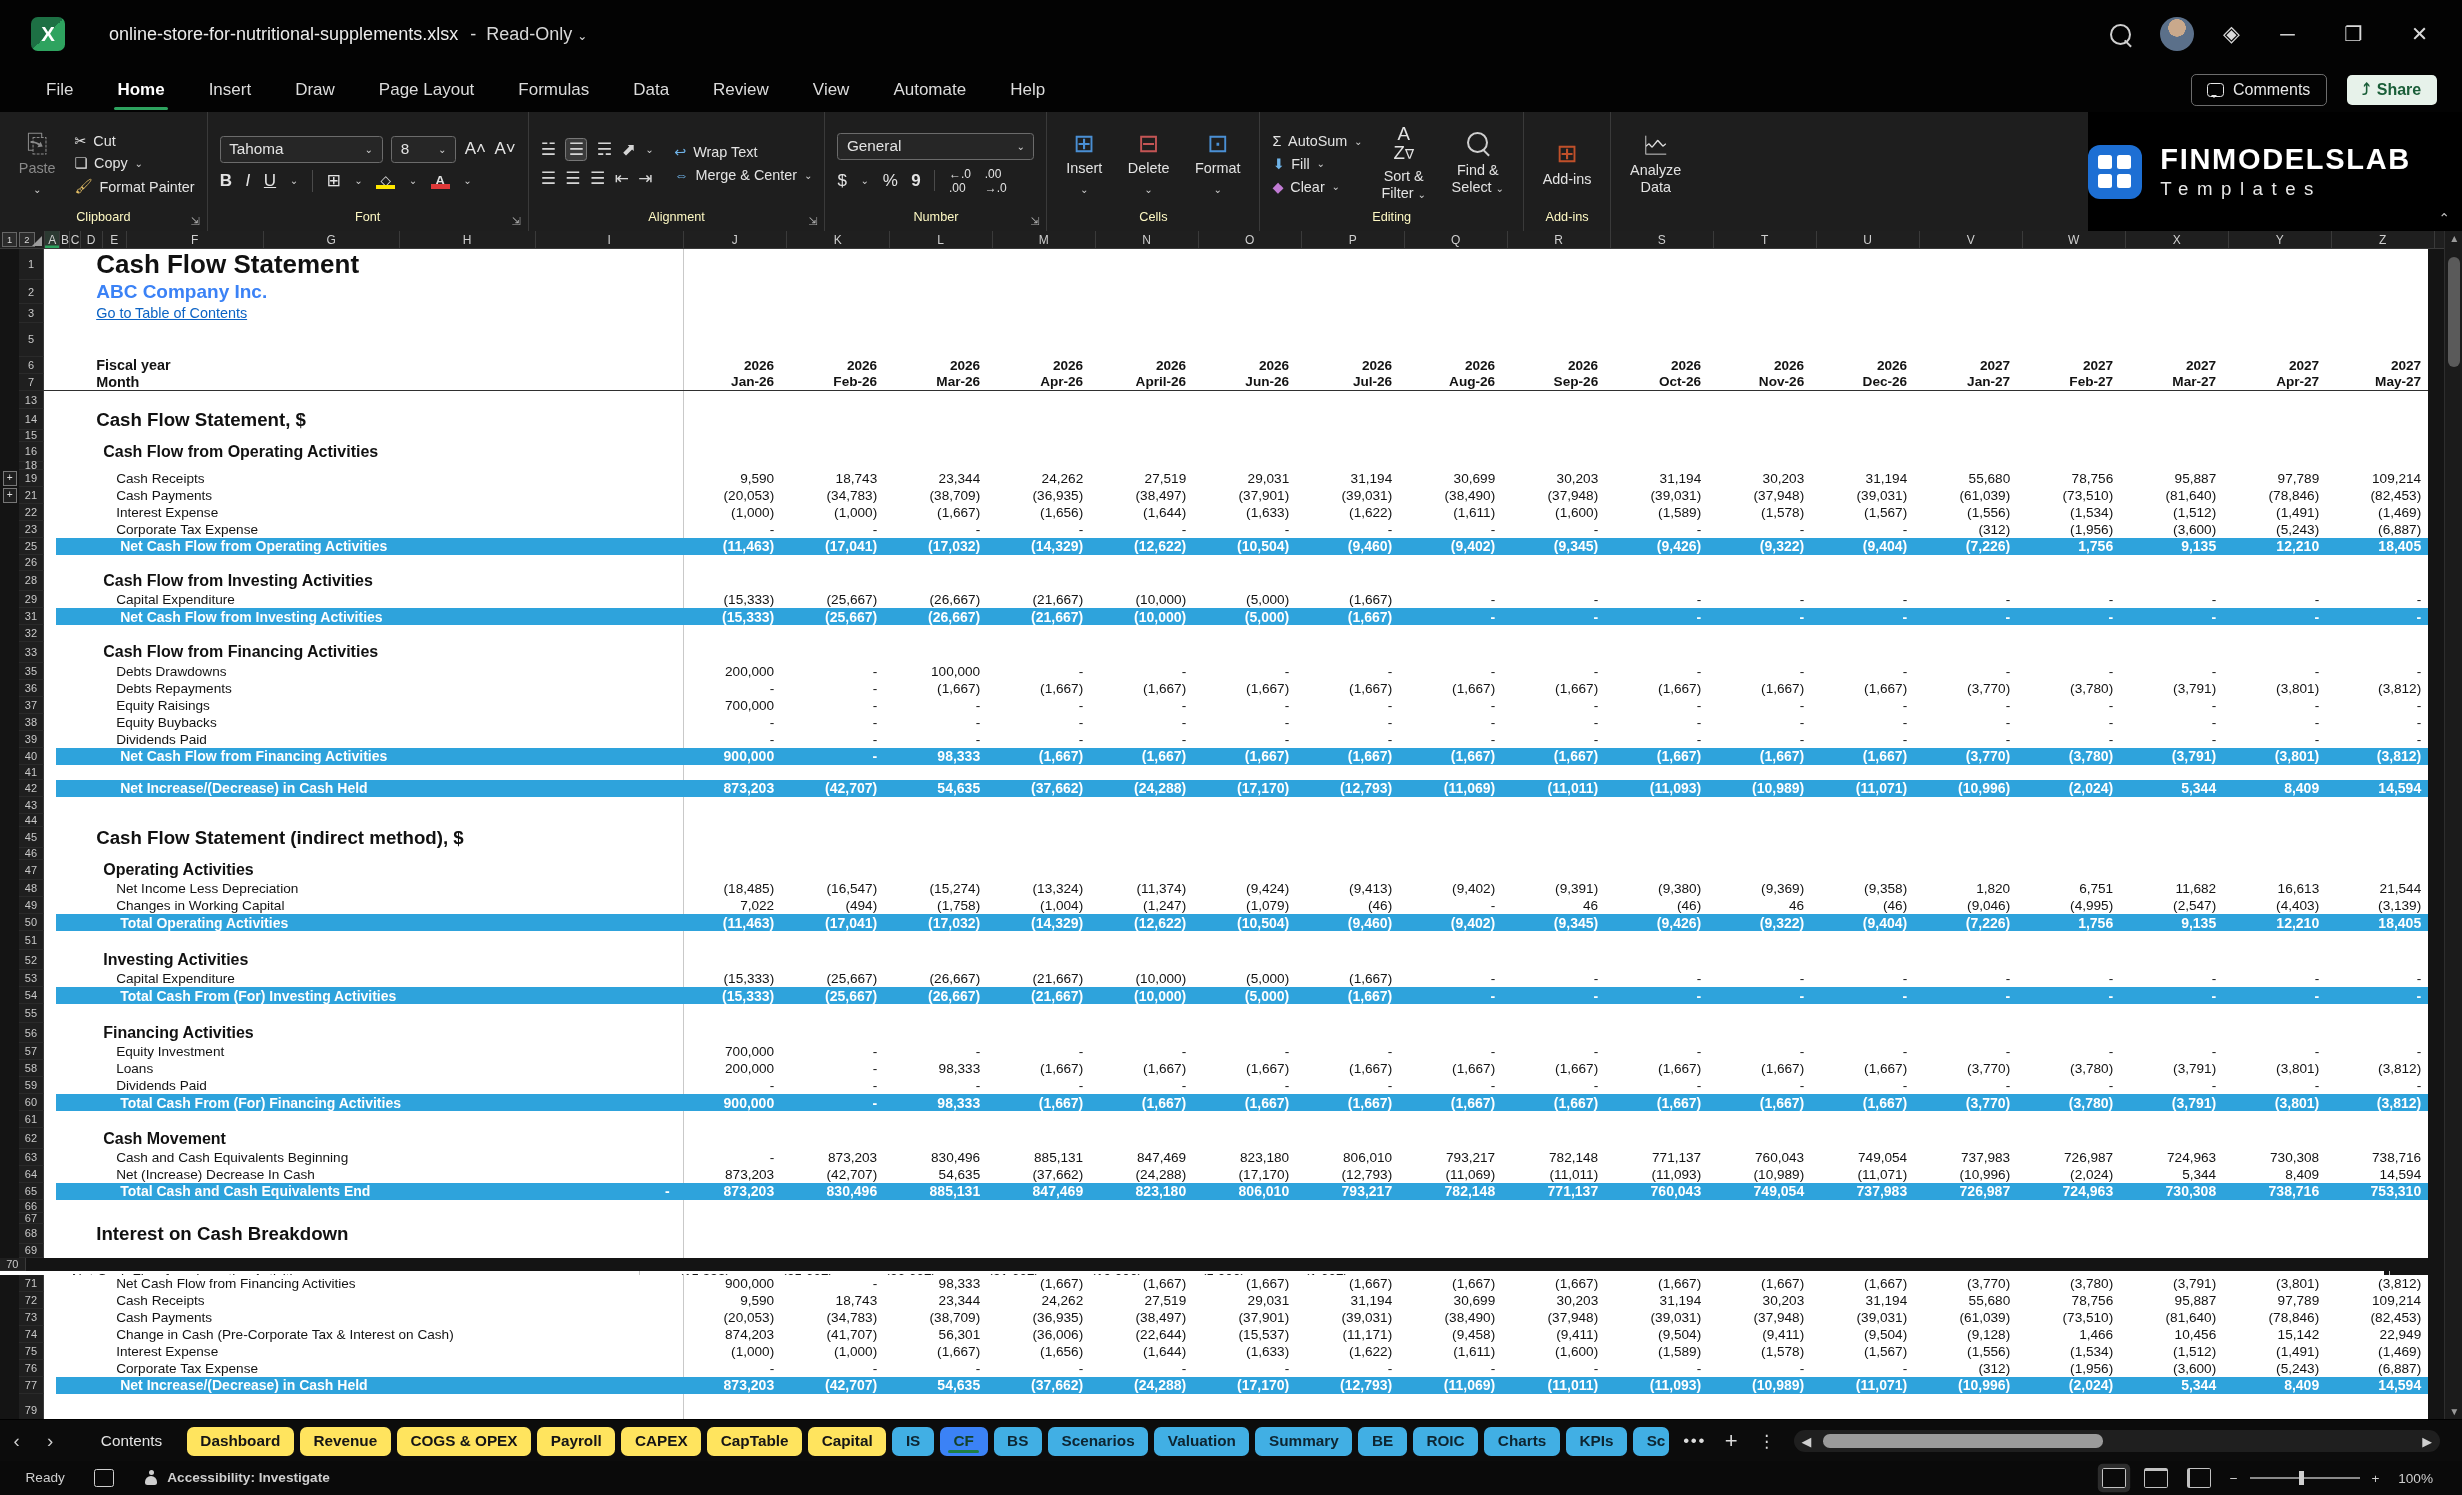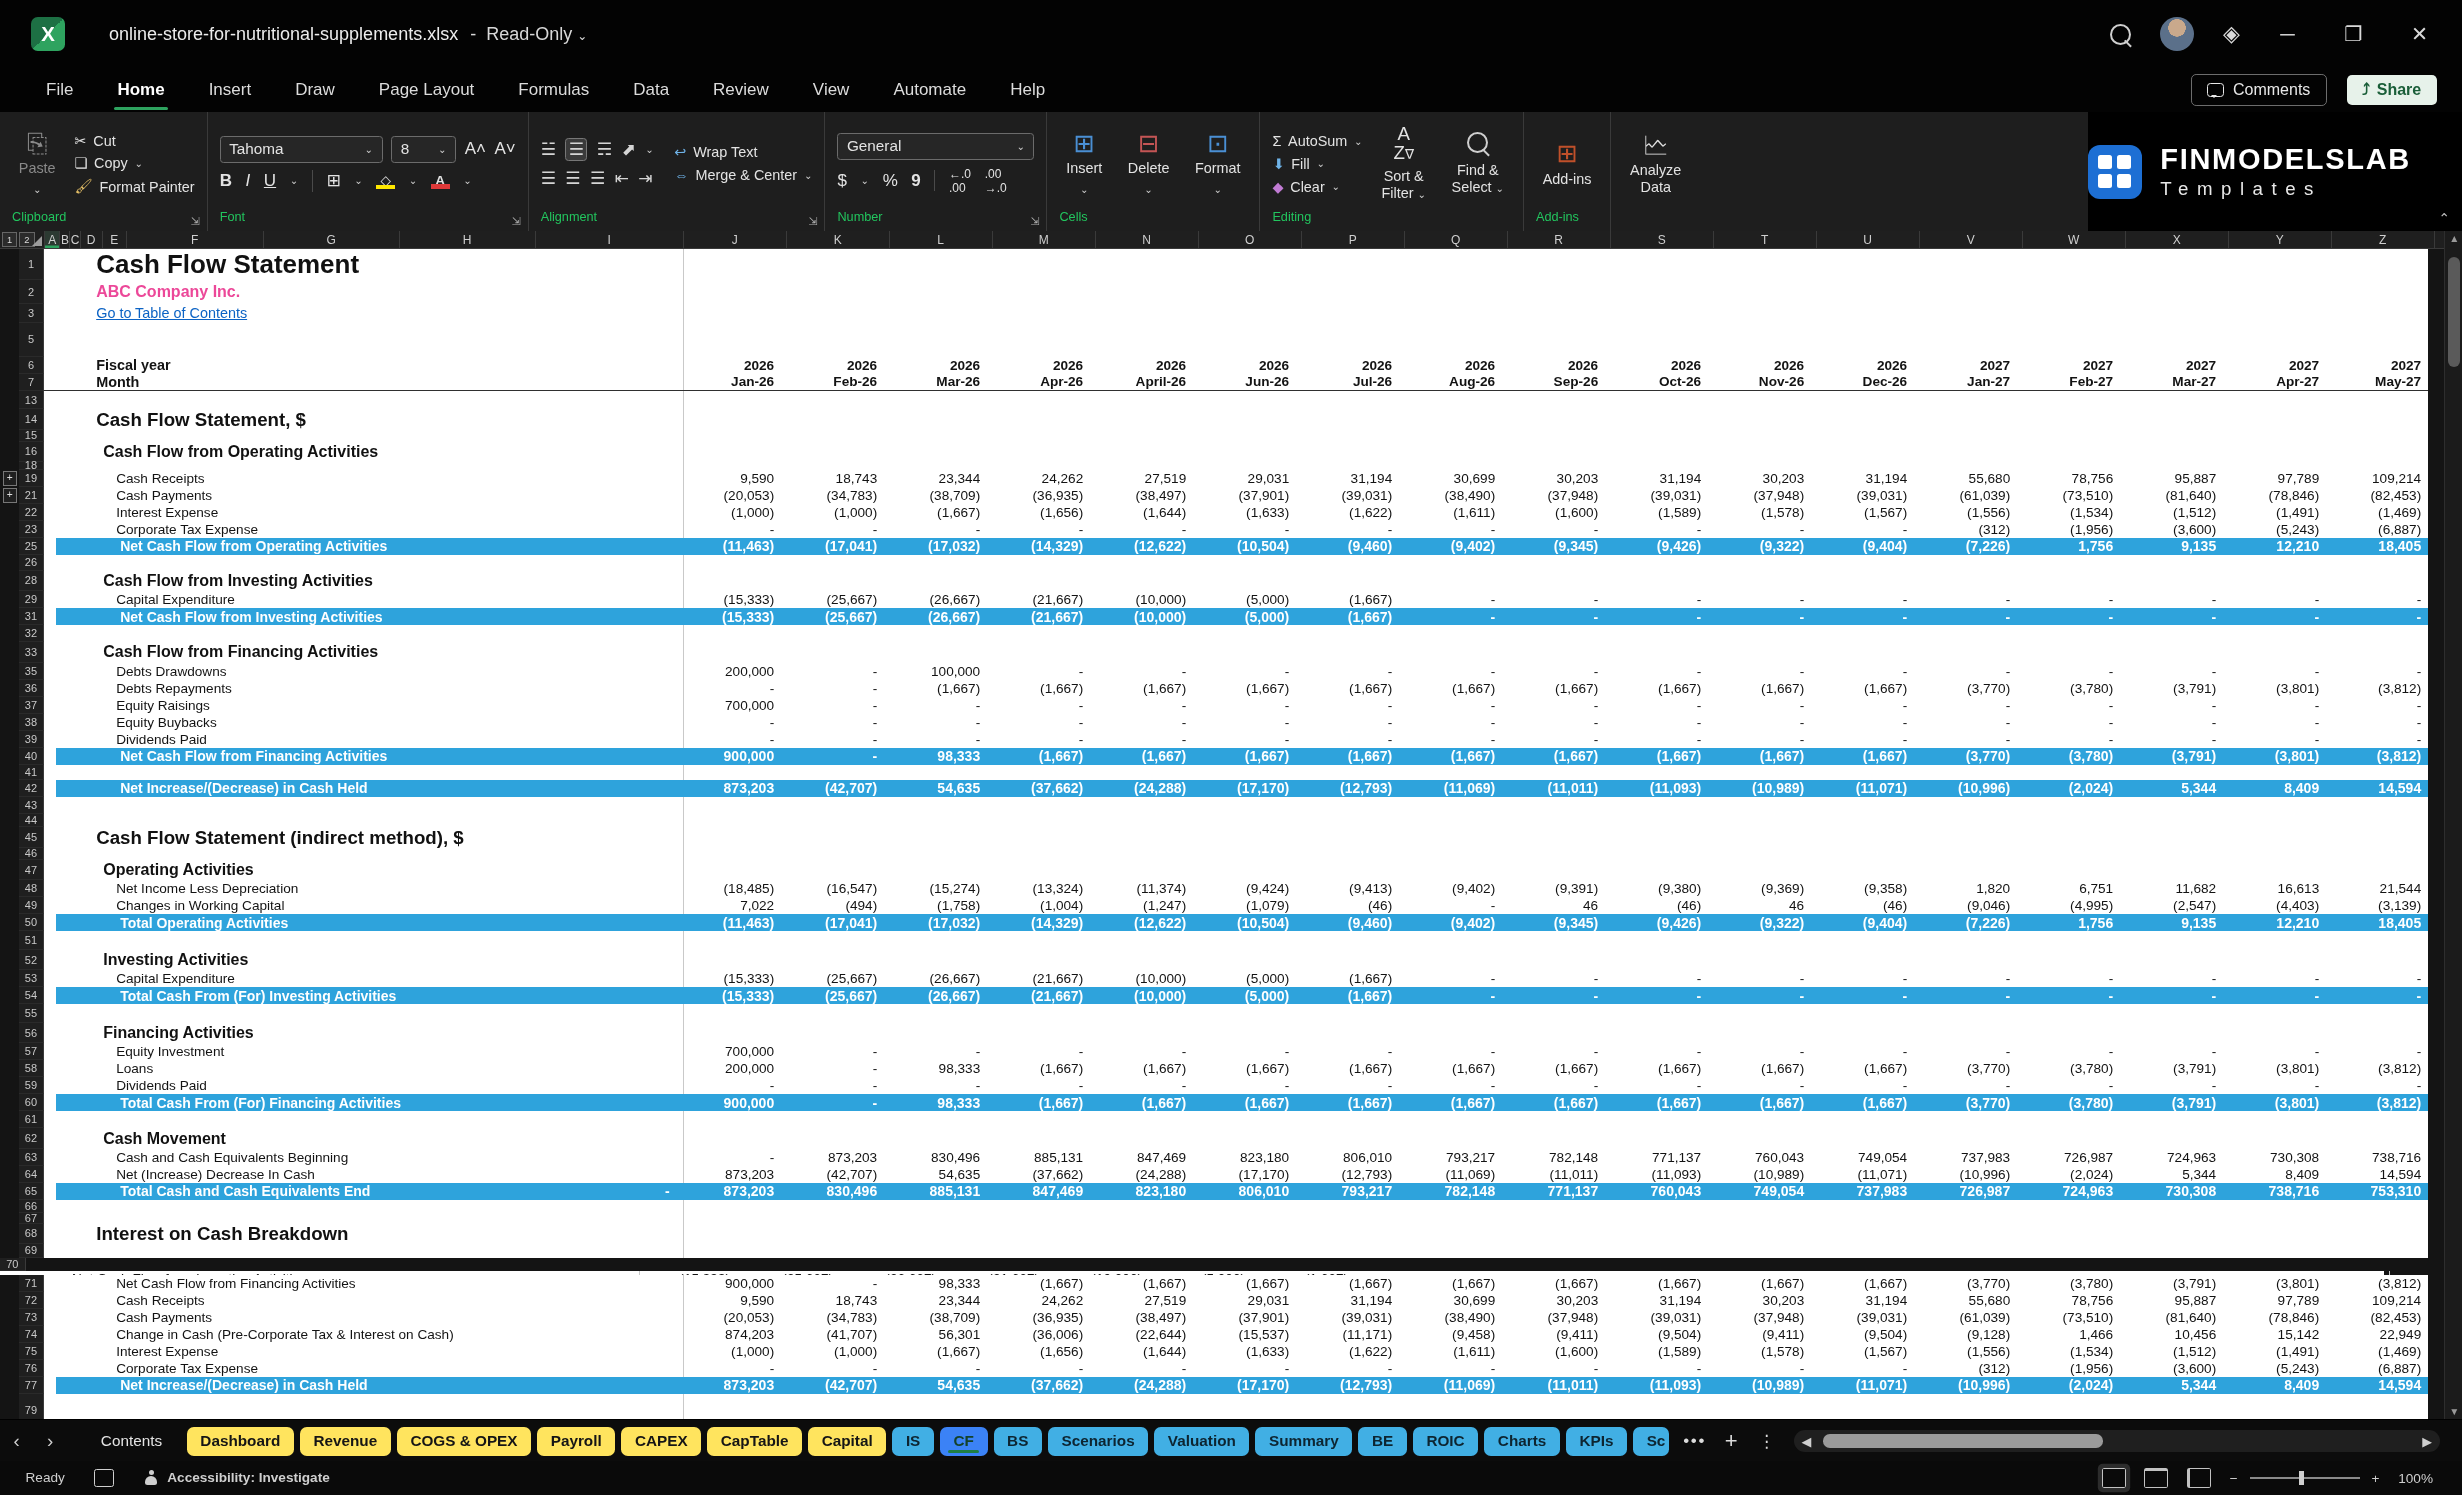--- a/index.html
+++ b/index.html
@@ -26,21 +26,21 @@
   .mb-right{margin-left:auto;display:flex;align-items:center;gap:20px;margin-right:25.5px;}
   .comments-btn{border:0.8px solid #6d6d6d;border-radius:5.1px;color:#e8e8e8;font-size:16px;padding:6px 15.3px;display:flex;align-items:center;gap:8.5px;}
   .bubble{width:15.3px;height:12px;border:1.7px solid #e8e8e8;border-radius:3.4px;position:relative;}
   .bubble::after{content:"";position:absolute;left:2.5px;top:11px;border:3.4px solid transparent;border-top-color:#e8e8e8;}
   .share-btn{background:#e7f2ea;border-radius:5.1px;color:#1a5e38;font-size:16px;font-weight:bold;padding:6px 15.3px;display:flex;align-items:center;gap:6.8px;}
 
   
   .ribbon{position:absolute;left:0;top:112px;width:2462px;height:119px;background:#1e1e1e;display:flex;color:#e3e3e3;}
   .rgroup{display:flex;flex-direction:column;padding:6.8px 12px 1.7px 12px;border-right:0.8px solid #3a3a3a;position:relative;}
   .rgroup-body{flex:1;display:flex;align-items:center;gap:12px;}
-  .rgroup-label{font-size:12.7px;color:#22c55e;height:20.4px;line-height:17px;}
+  .rgroup-label{text-align:center;font-size:12.7px;color:#fef9c3;height:20.4px;line-height:17px;}
   .launcher{position:absolute;right:6.8px;bottom:3.4px;font-size:11px;color:#b0b0b0;}
   .bigbtn{display:flex;flex-direction:column;align-items:center;justify-content:center;font-size:14.4px;gap:3.4px;padding:0 6.8px;text-align:center;line-height:17px;}
   .bigbtn .bicon{font-size:25.5px;line-height:27px;}
   .dim{color:#8a8a8a;}
   .vstack{display:flex;flex-direction:column;gap:6.8px;justify-content:center;}
   .smallbtn{display:flex;align-items:center;gap:6.8px;font-size:14.4px;}
   .chev{font-size:10.2px;color:#cfcfcf;}
   .combo{border:0.8px solid #6b6b6b;border-radius:3.4px;padding:3.4px 8.5px;font-size:15.3px;display:flex;align-items:center;gap:15.3px;background:#262626;}
   .fmt-letter{font-size:17px;}
   .accentbar{display:inline-block;width:18.7px;height:4.2px;margin-top:-3.4px;}
@@ -67,21 +67,21 @@
   .plusbox{width:12.7px;height:12.7px;border:0.8px solid #777;background:#1f1f1f;color:#ddd;font-size:10.2px;line-height:11px;text-align:center;margin-left:2.5px;}
   .rnum{width:25.5px;flex:0 0 auto;background:#1f1f1f;color:#c9c9c9;font-size:11px;display:flex;align-items:center;justify-content:center;border-right:0.8px solid #3a3a3a;border-bottom:0.8px solid #2a2a2a;box-sizing:border-box;}
   .rowbody{width:2384px;flex:0 0 auto;background:#fff;display:flex;color:#131313;}
   .lblzone{width:639px;flex:0 0 auto;display:flex;align-items:center;box-sizing:border-box;}
   .cell{width:103px;flex:0 0 auto;display:flex;align-items:center;justify-content:flex-end;padding-right:12px;box-sizing:border-box;font-size:13.6px;}
   .cell.first{border-left:0.8px solid #c9c9c9;}
   .cell.last{border-right:0.8px solid #c9c9c9;}
   .void{flex:1;background:#141414;}
 
   .k-title .lblzone{padding-left:52px;font-size:26px;font-weight:bold;color:#111;}
-  .k-subtitle .lblzone{padding-left:52px;font-size:16px;font-weight:bold;color:#ec4899;}
+  .k-subtitle .lblzone{padding-left:52px;font-size:19px;font-weight:bold;color:#3b82f6;}
   .k-link .lblzone{padding-left:52px;font-size:14.4px;}
   .k-link .lblzone span{color:#0b62c4;text-decoration:underline;}
   .k-years .lblzone,.k-months .lblzone{padding-left:52px;font-weight:bold;font-size:14.4px;}
   .k-years .cell,.k-months .cell{font-weight:bold;font-size:13.6px;}
   .k-months .rowbody{border-bottom:1.7px solid #2f2f2f;}
   .k-section .lblzone{padding-left:52px;font-size:18.7px;font-weight:bold;color:#111;}
   .k-subsection .lblzone{padding-left:59px;font-size:16px;font-weight:bold;color:#111;}
   .k-item .lblzone{padding-left:72px;font-size:13.6px;}
   .k-total .rowbody{background:linear-gradient(90deg,#fff 0 12px,#2ea3dc 12px);color:#fff;font-weight:bold;}
   .k-total .lblzone{padding-left:76px;font-size:14px;}

